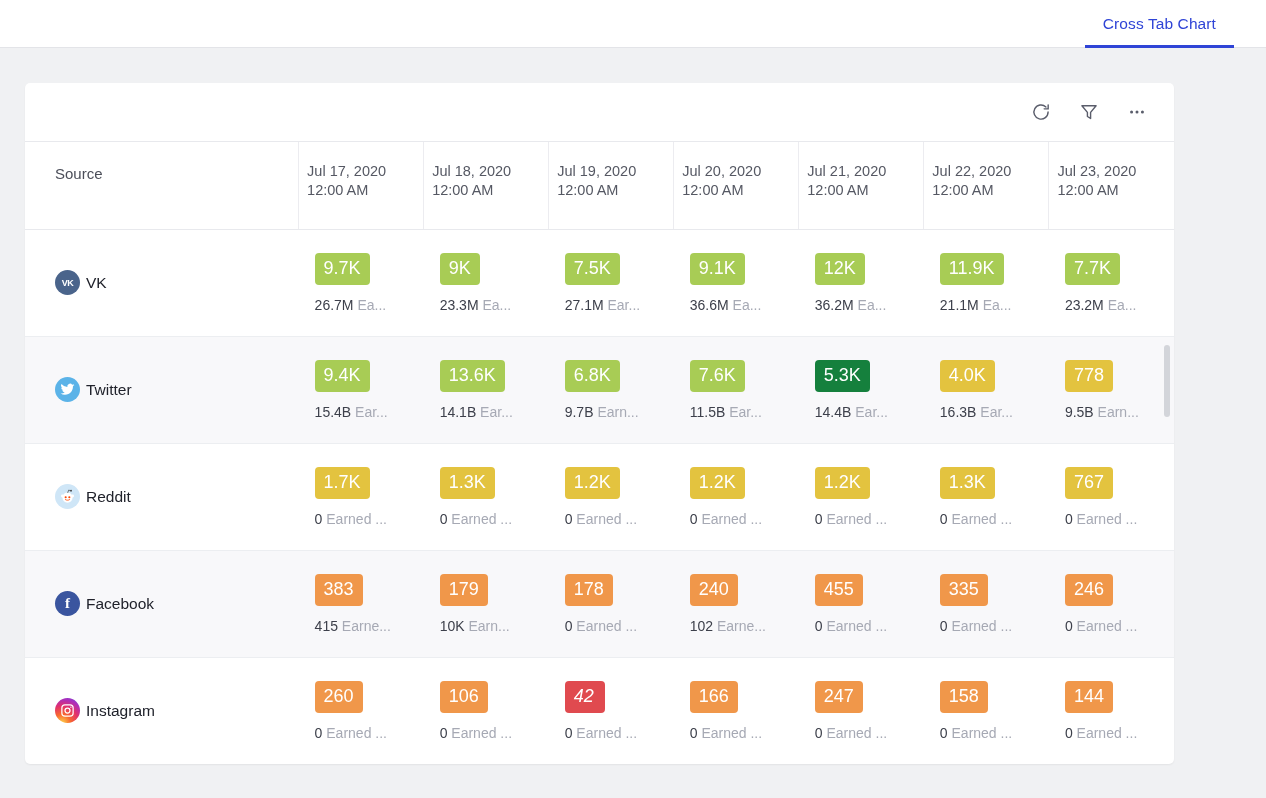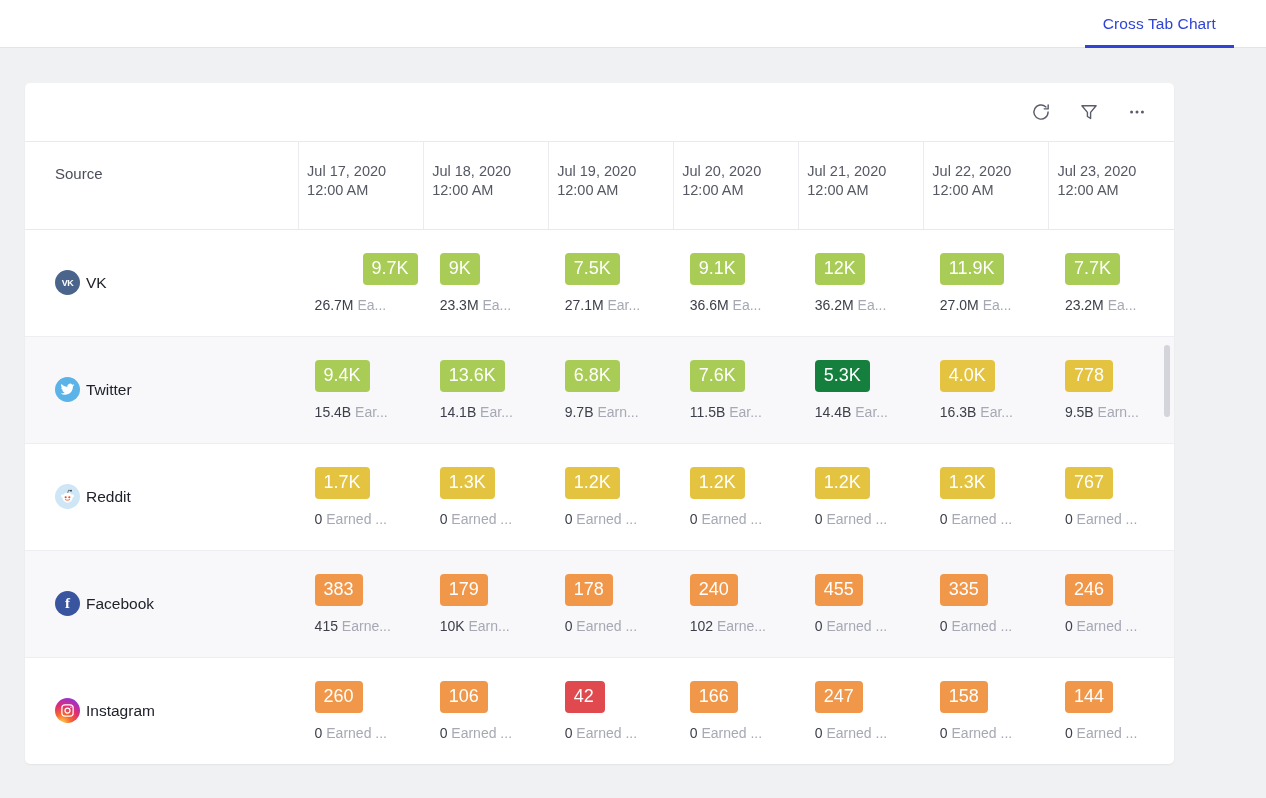--- a/index.html
+++ b/index.html
@@ -222,36 +222,36 @@
         </thead>
         <tbody>
             <tr>
               <td>
                 <div class="src-cell">
                   <div class="av vk">VK</div>
                   <span class="src-name">VK</span>
                 </div>
               </td>
               <td>
-                <div class="metric"><div class="badge" style="background: rgb(168, 204, 85); margin-left: 48px;">9.7K</div><div class="sub"><b>26.7M</b><span> Ea...</span></div></div>
+                <div class="metric"><div class="badge" style="background: rgb(168, 204, 85);">9.7K</div><div class="sub"><b>26.7M</b><span> Ea...</span></div></div>
               </td>
               <td>
                 <div class="metric"><div class="badge" style="background: rgb(168, 204, 85);">9K</div><div class="sub"><b>23.3M</b><span> Ea...</span></div></div>
               </td>
               <td>
                 <div class="metric"><div class="badge" style="background: rgb(168, 204, 85);">7.5K</div><div class="sub"><b>27.1M</b><span> Ear...</span></div></div>
               </td>
               <td>
                 <div class="metric"><div class="badge" style="background: rgb(168, 204, 85);">9.1K</div><div class="sub"><b>36.6M</b><span> Ea...</span></div></div>
               </td>
               <td>
                 <div class="metric"><div class="badge" style="background: rgb(168, 204, 85);">12K</div><div class="sub"><b>36.2M</b><span> Ea...</span></div></div>
               </td>
               <td>
-                <div class="metric"><div class="badge" style="background: rgb(168, 204, 85);">11.9K</div><div class="sub"><b>27.0M</b><span> Ea...</span></div></div>
+                <div class="metric"><div class="badge" style="background: rgb(168, 204, 85);">11.9K</div><div class="sub"><b>21.1M</b><span> Ea...</span></div></div>
               </td>
               <td>
                 <div class="metric"><div class="badge" style="background: rgb(168, 204, 85);">7.7K</div><div class="sub"><b>23.2M</b><span> Ea...</span></div></div>
               </td>
             </tr>
             <tr class="alt">
               <td>
                 <div class="src-cell">
                   <div class="av tw">
                     <svg width="15" height="15" viewBox="0 0 24 24" fill="#fff">
@@ -365,21 +365,21 @@
                   <span class="src-name">Instagram</span>
                 </div>
               </td>
               <td>
                 <div class="metric"><div class="badge" style="background: rgb(240, 151, 74);">260</div><div class="sub"><b>0</b><span> Earned ...</span></div></div>
               </td>
               <td>
                 <div class="metric"><div class="badge" style="background: rgb(240, 151, 74);">106</div><div class="sub"><b>0</b><span> Earned ...</span></div></div>
               </td>
               <td>
-                <div class="metric"><div class="badge" style="background: rgb(224, 74, 79);">42</div><div class="sub"><b>0</b><span> Earned ...</span></div></div>
+                <div class="metric"><div class="badge" style="background: rgb(224, 74, 79); font-style: italic;">42</div><div class="sub"><b>0</b><span> Earned ...</span></div></div>
               </td>
               <td>
                 <div class="metric"><div class="badge" style="background: rgb(240, 151, 74);">166</div><div class="sub"><b>0</b><span> Earned ...</span></div></div>
               </td>
               <td>
                 <div class="metric"><div class="badge" style="background: rgb(240, 151, 74);">247</div><div class="sub"><b>0</b><span> Earned ...</span></div></div>
               </td>
               <td>
                 <div class="metric"><div class="badge" style="background: rgb(240, 151, 74);">158</div><div class="sub"><b>0</b><span> Earned ...</span></div></div>
               </td>

